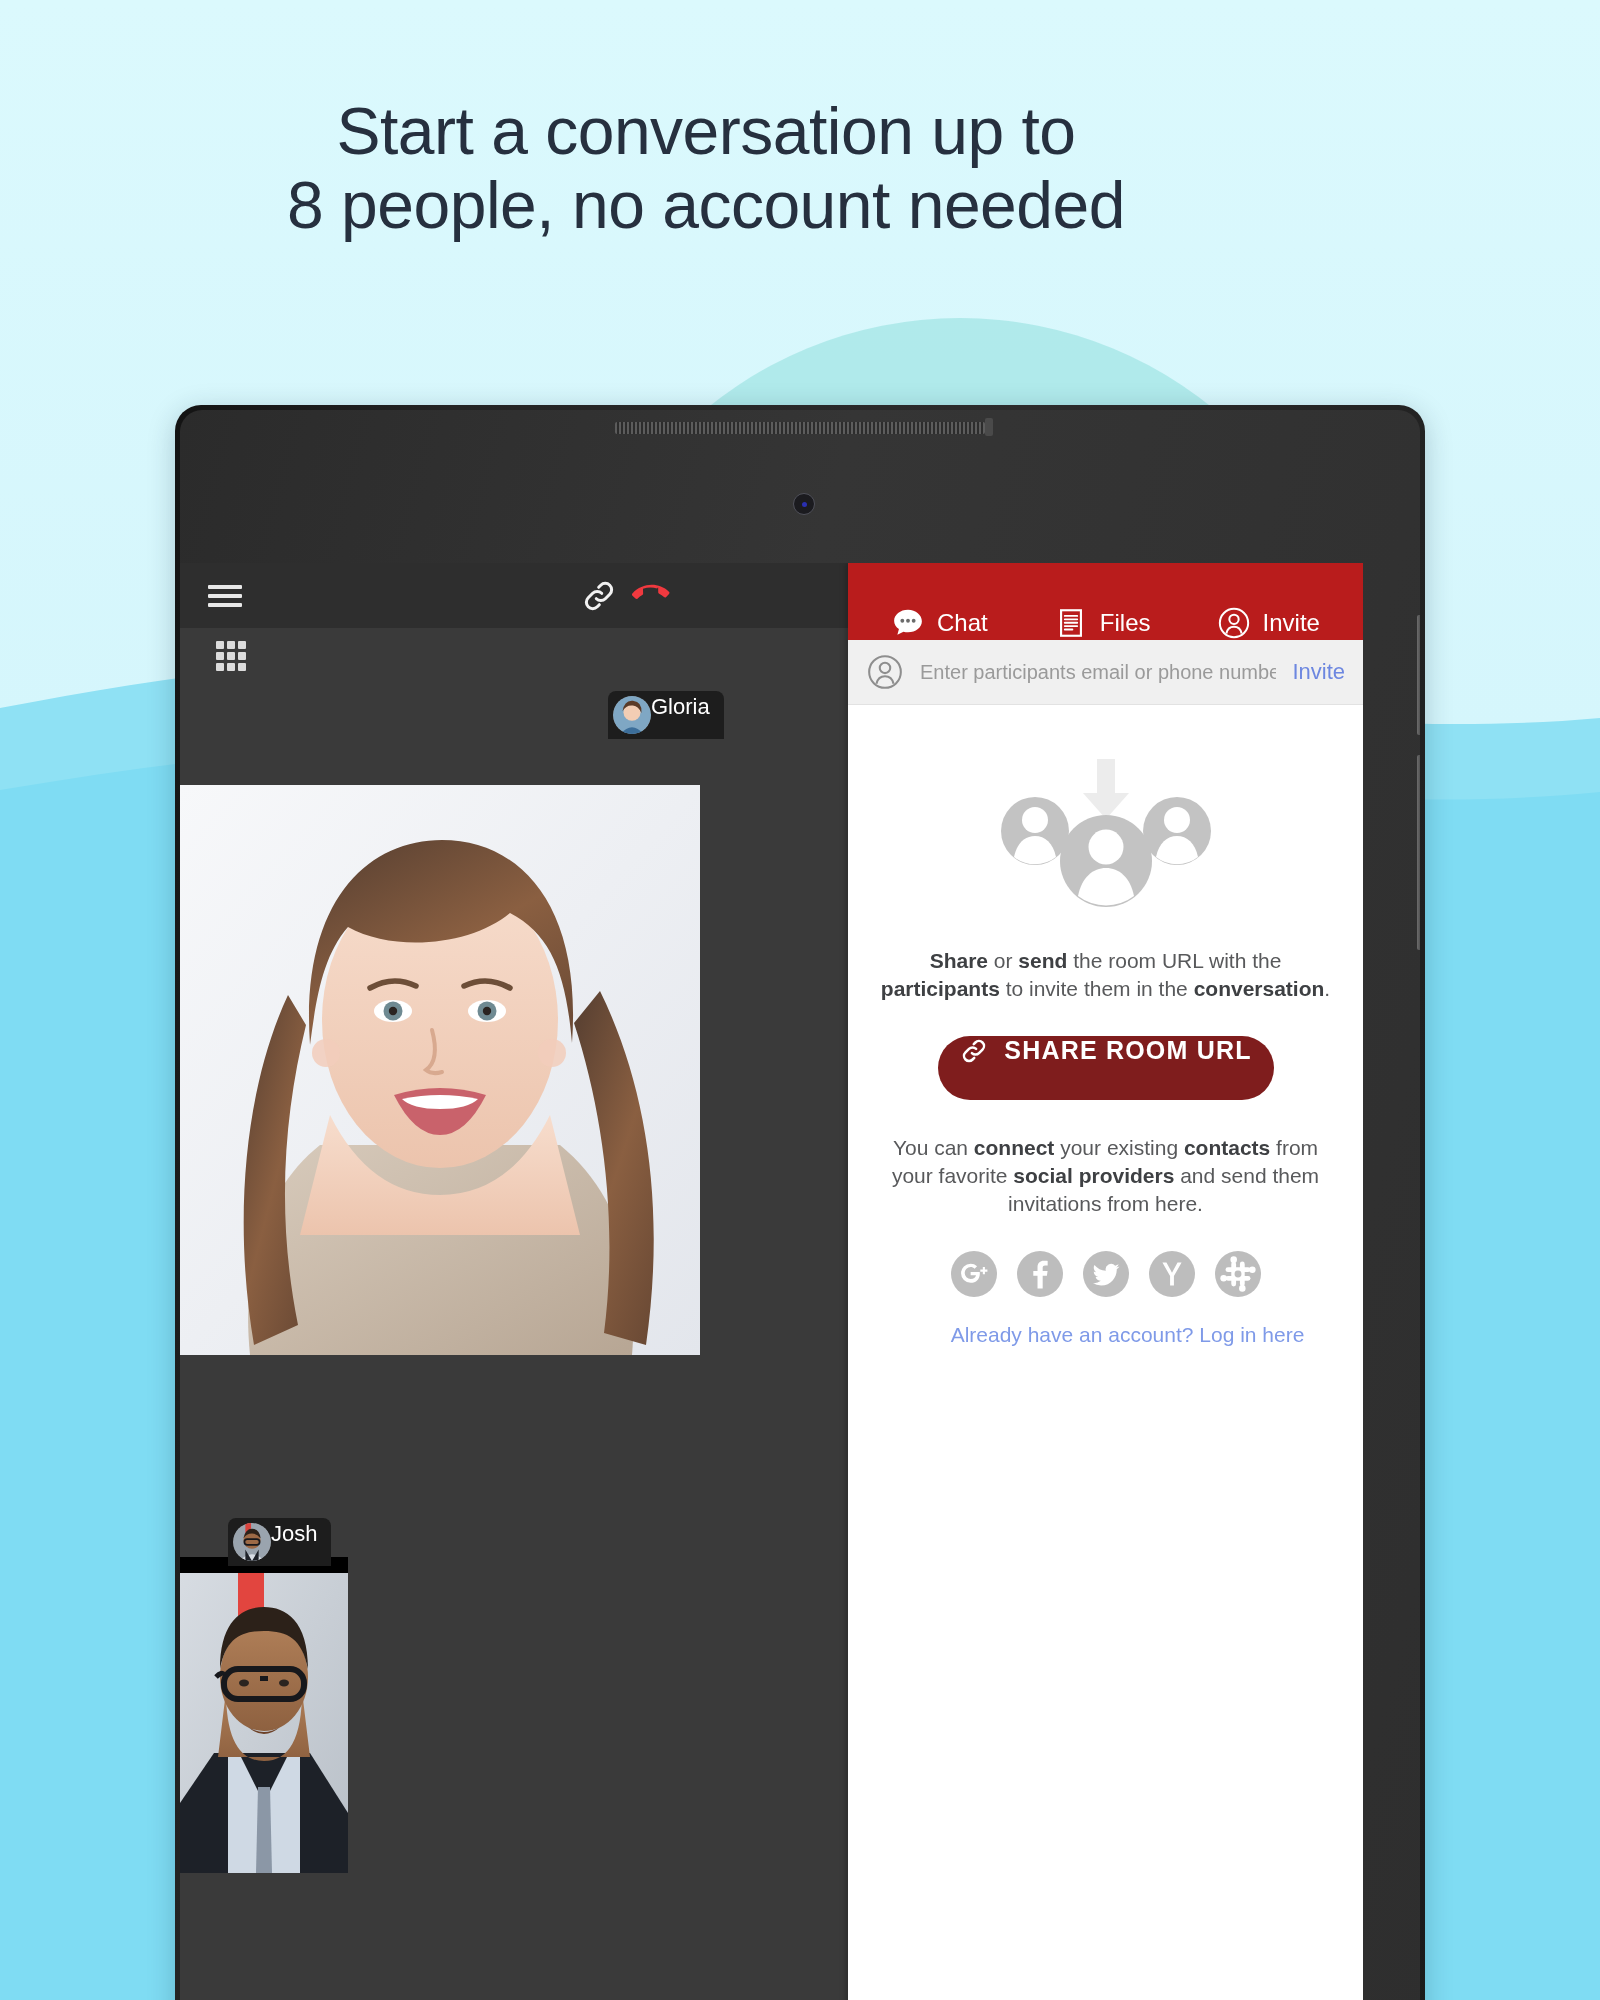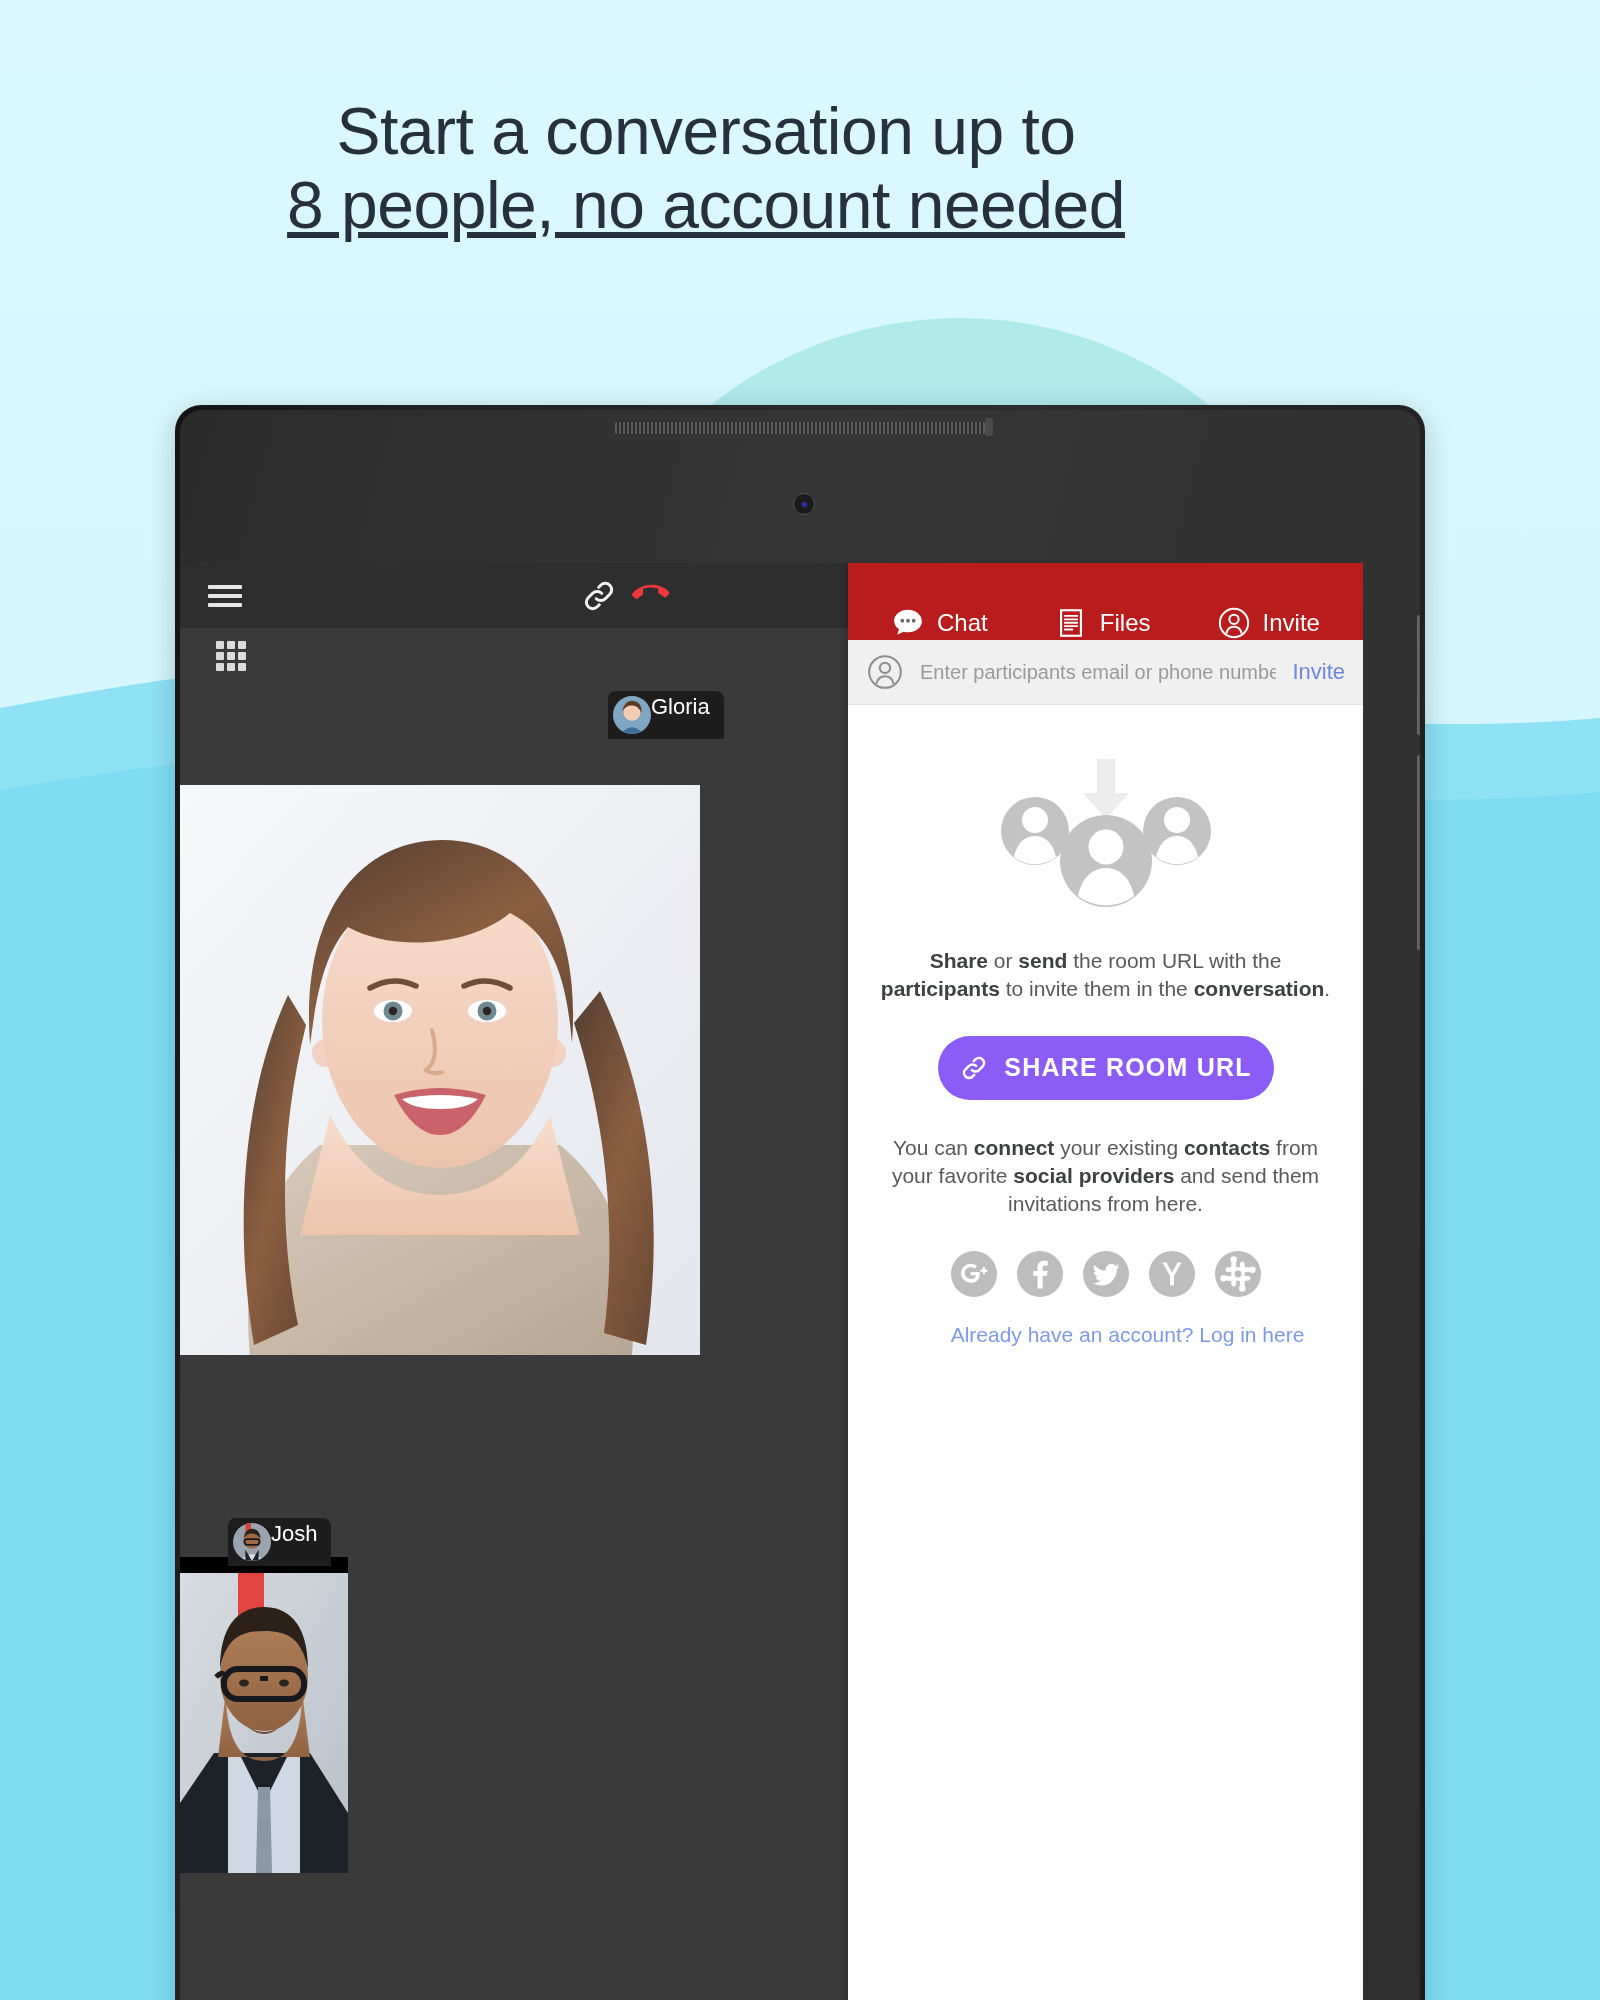--- a/index.html
+++ b/index.html
@@ -27,21 +27,21 @@
   }
   .bg-wave svg { display:block; width:1600px; height:1360px; }
 
   
   #headline {
     position:absolute; left:0; top:95px; width:1412px;
     text-align:center; z-index:5;
     color:#26303f; font-size:66px; line-height:1.12;
     font-weight:400; letter-spacing:-.5px;
   }
-  #headline .l2 { display:block;text-decoration:underline; }
+  #headline .l2 { display:block; }
 
   
   #tablet {
     position:absolute; left:175px; top:405px;
     width:1250px; height:1700px; z-index:10;
     background:linear-gradient(100deg,#131313 0%,#242424 18%,#2c2c2c 55%,#1b1b1b 100%);
     border-radius:26px 26px 6px 6px;
     box-shadow:0 6px 28px rgba(10,40,60,.22);
     padding:0;
   }
@@ -171,23 +171,23 @@
   #hero-illustration { margin:12px auto 30px; width:230px; height:160px; }
   #hero-illustration svg { display:block; width:230px; height:160px; }
 
   .body-copy {
     color:#58595b; font-size:21px; line-height:1.35;
   }
   .body-copy b { font-weight:700; color:#3e4043; }
 
   #share-btn {
     margin:32px auto 0; width:336px; height:64px;
-    background:#8b5cf6; border:none; border-radius:34px;
+    background:#7f1d1d; border:none; border-radius:34px;
     color:#fff; font-size:25px; font-weight:700; letter-spacing:1.2px;
-    display:flex; align-items:center; justify-content:center; gap:15px;
+    display:flex; align-items:flex-start; justify-content:center; gap:15px;
     cursor:pointer; font-family:"Liberation Sans", sans-serif;
   }
   #share-btn .ic { width:30px; height:30px; }
   #share-btn .ic svg { display:block; width:30px; height:30px; }
 
   #divider {
     display:flex; align-items:center; gap:18px;
     margin:38px 6px 0;
   }
   #divider .ln { flex:1; height:1px; background:#d3d3d3; }

